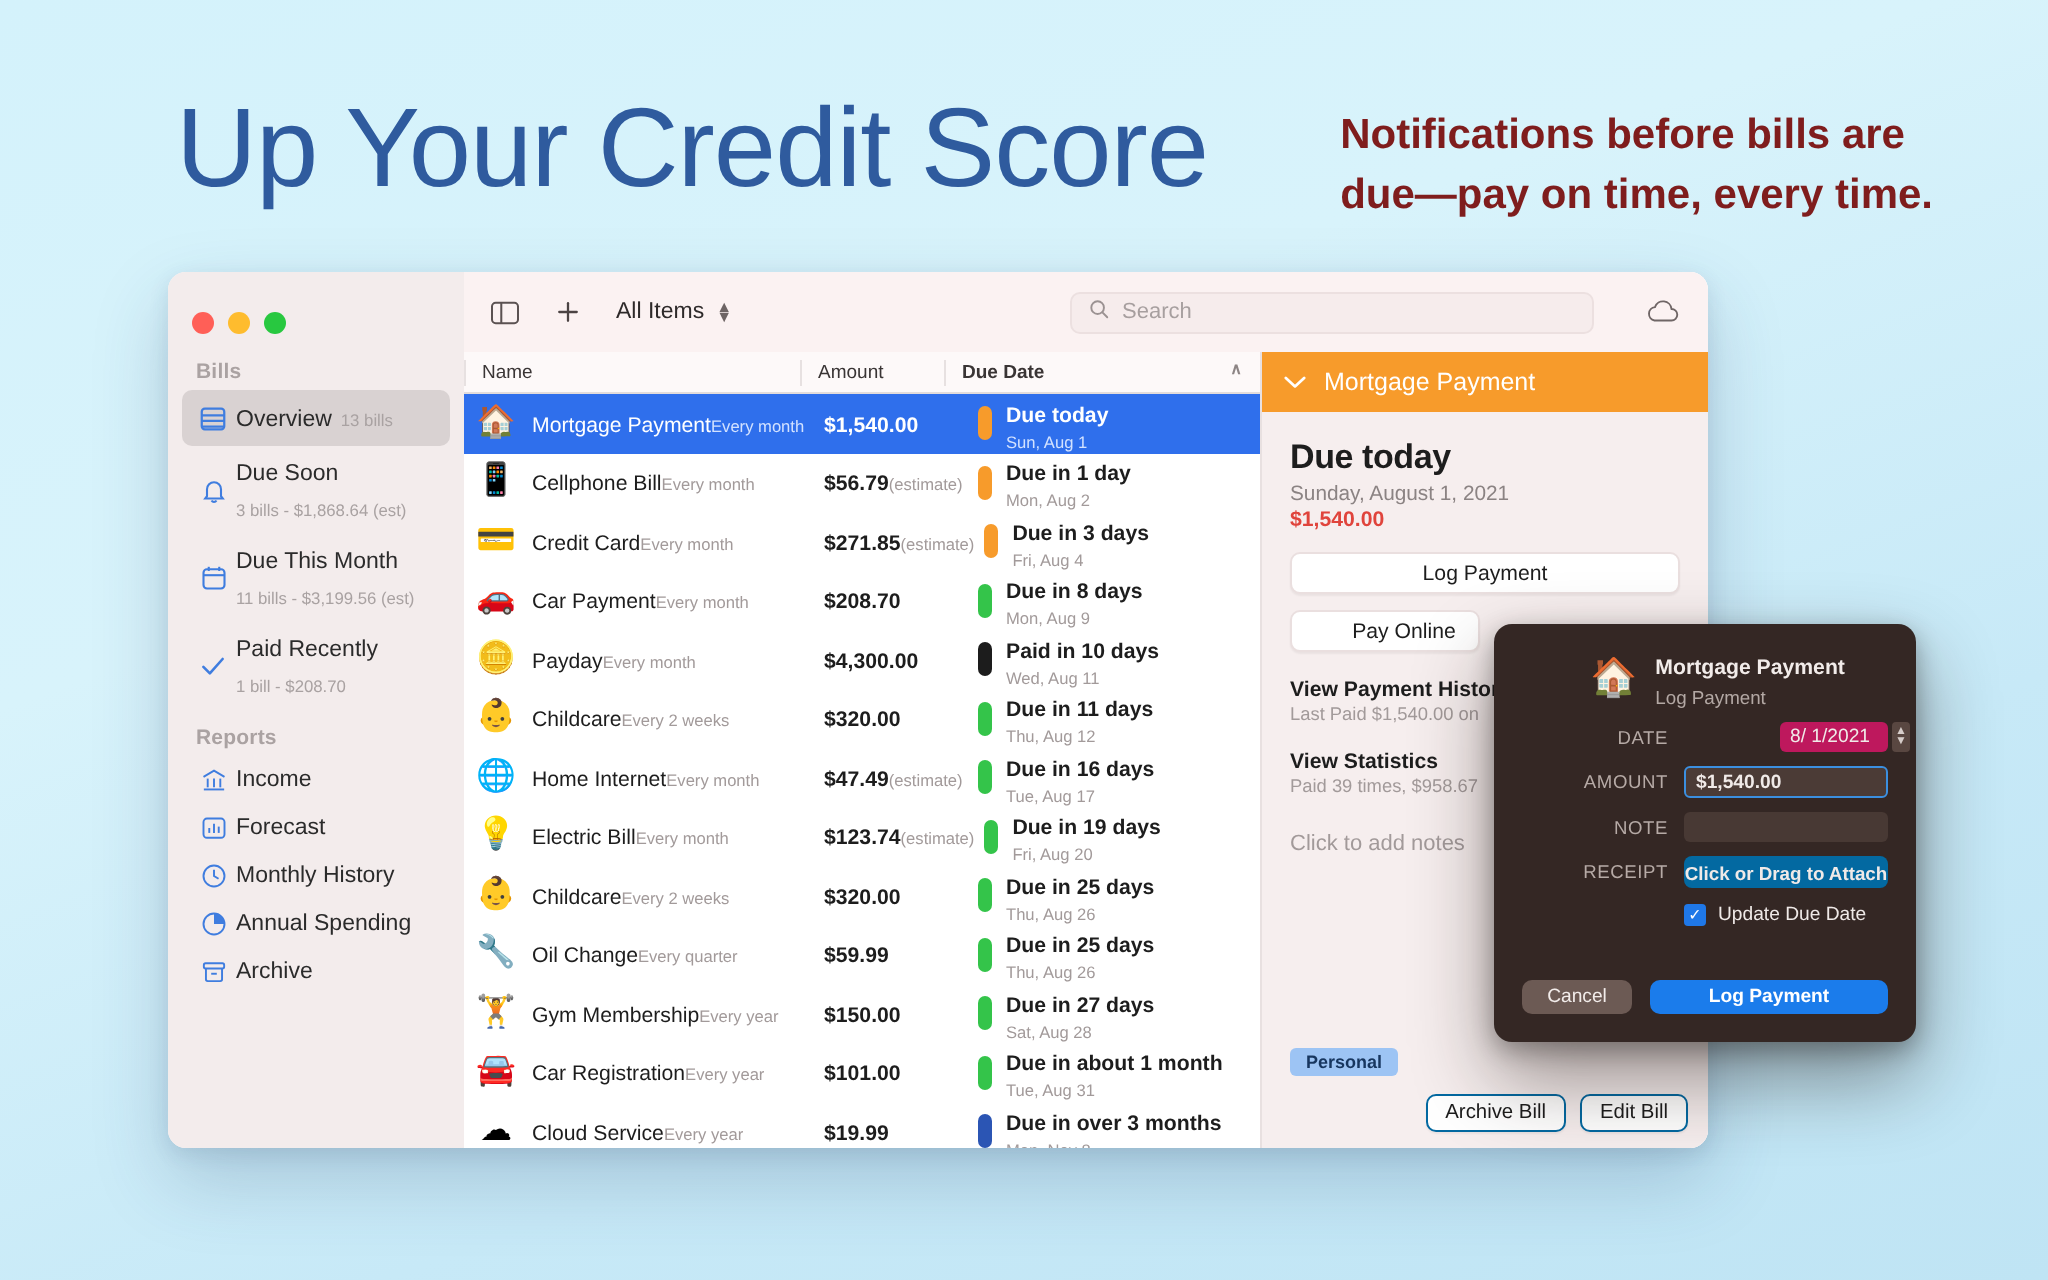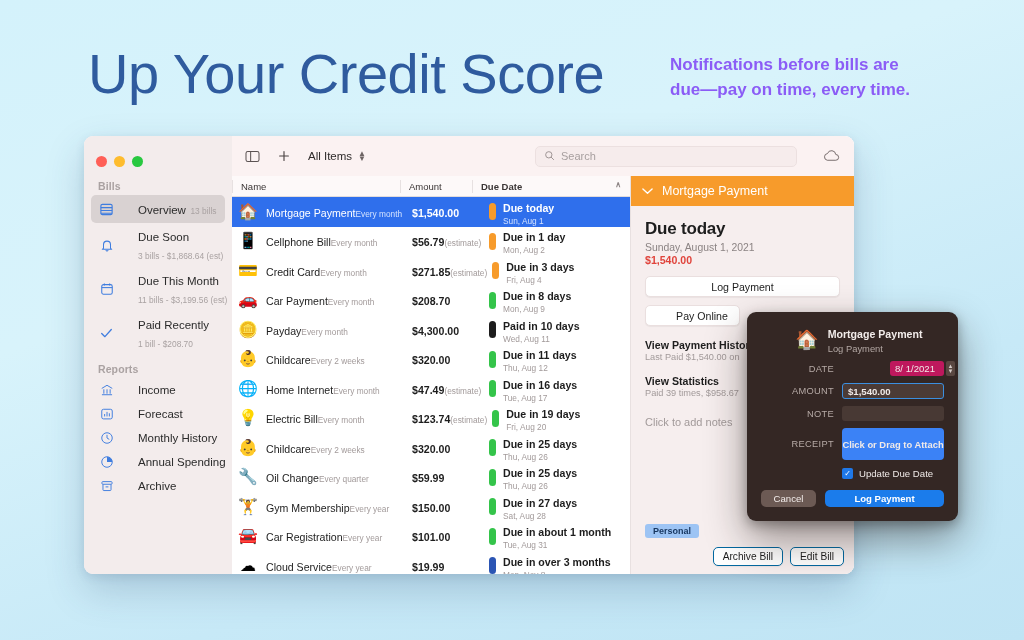--- a/index.html
+++ b/index.html
@@ -24,23 +24,23 @@
     font-size: 56px;
     font-weight: 500;
     color: #2f5b9e;
     letter-spacing: -0.5px;
     line-height: 1;
     white-space: nowrap;
   }
   .subhead {
     margin-left: 26px;
     margin-top: 7px;
-    font-size: 17px;
+    font-size: 21px;
     font-weight: 600;
-    color: #8b5cf6;
+    color: #7f1d1d;
     line-height: 1.45;
     white-space: nowrap;
   }
 
   
   .window {
     position: absolute;
     left: 84px; top: 136px;
     width: 770px; height: 438px;
     border-radius: 9px;
@@ -71,21 +71,21 @@
 
   .side-section {
     font-size: 10.5px;
     color: #aaa2a2;
     font-weight: 600;
     padding: 8px 0 3px 14px;
     letter-spacing: .1px;
   }
   .side-item {
     display: flex; align-items: center;
-    gap: 23px;
+    gap: 3px;
     margin: 0 7px;
     padding: 4px 7px;
     border-radius: 5px;
     min-height: 28px;
   }
   .side-item.selected { background: #d9d2d2; }
   .side-ico {
     width: 17px; height: 17px;
     flex: 0 0 17px;
     display: flex; align-items: center; justify-content: center;
@@ -320,22 +320,22 @@
   .m-stepper {
     position: absolute; right: -11px; top: 0;
     width: 9px; height: 15px;
     background: #594741;
     border-radius: 2px;
     display: flex; flex-direction: column; align-items: center; justify-content: center;
     font-size: 6px; color: #d6cdca; line-height: 5px;
   }
   .m-attach {
     flex: 1 1 auto;
-    height: 32px;
-    background: #3b82f6;
+    height: 16px;
+    background: #0369a1;
     border-radius: 4px;
     display: flex; align-items: center; justify-content: center;
     font-size: 9.4px;
     color: #f0eae8;
     font-weight: 600;
   }
   .m-check-row { display: flex; align-items: center; gap: 6px; margin-top: 8px; padding-left: 81px; }
   .m-check {
     width: 11px; height: 11px;
     border-radius: 2px;

